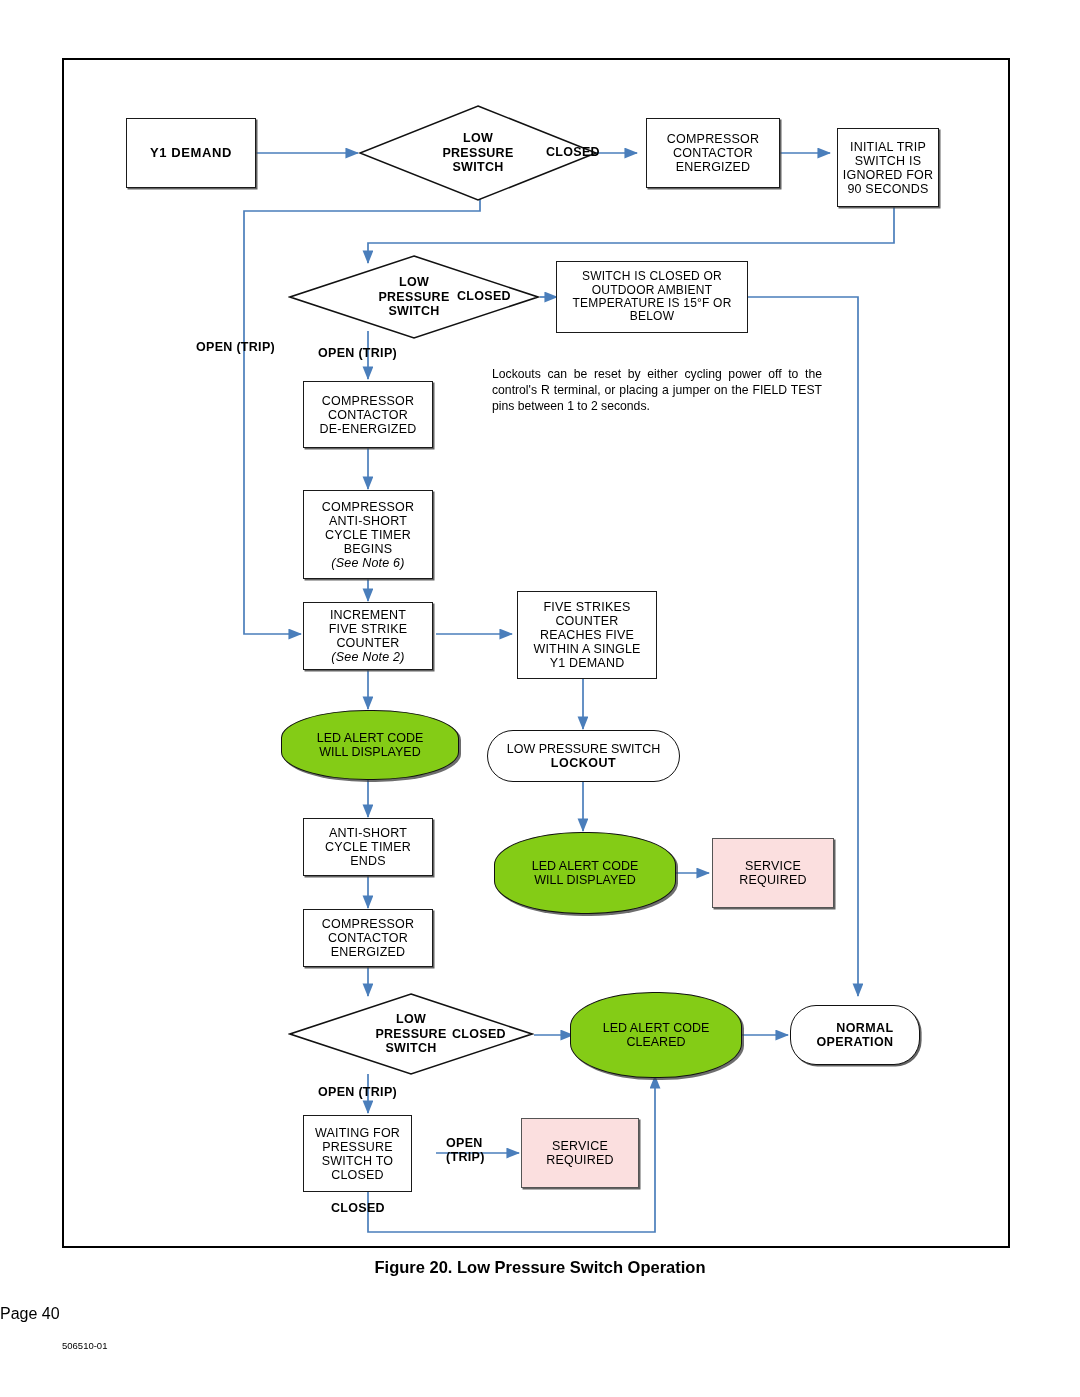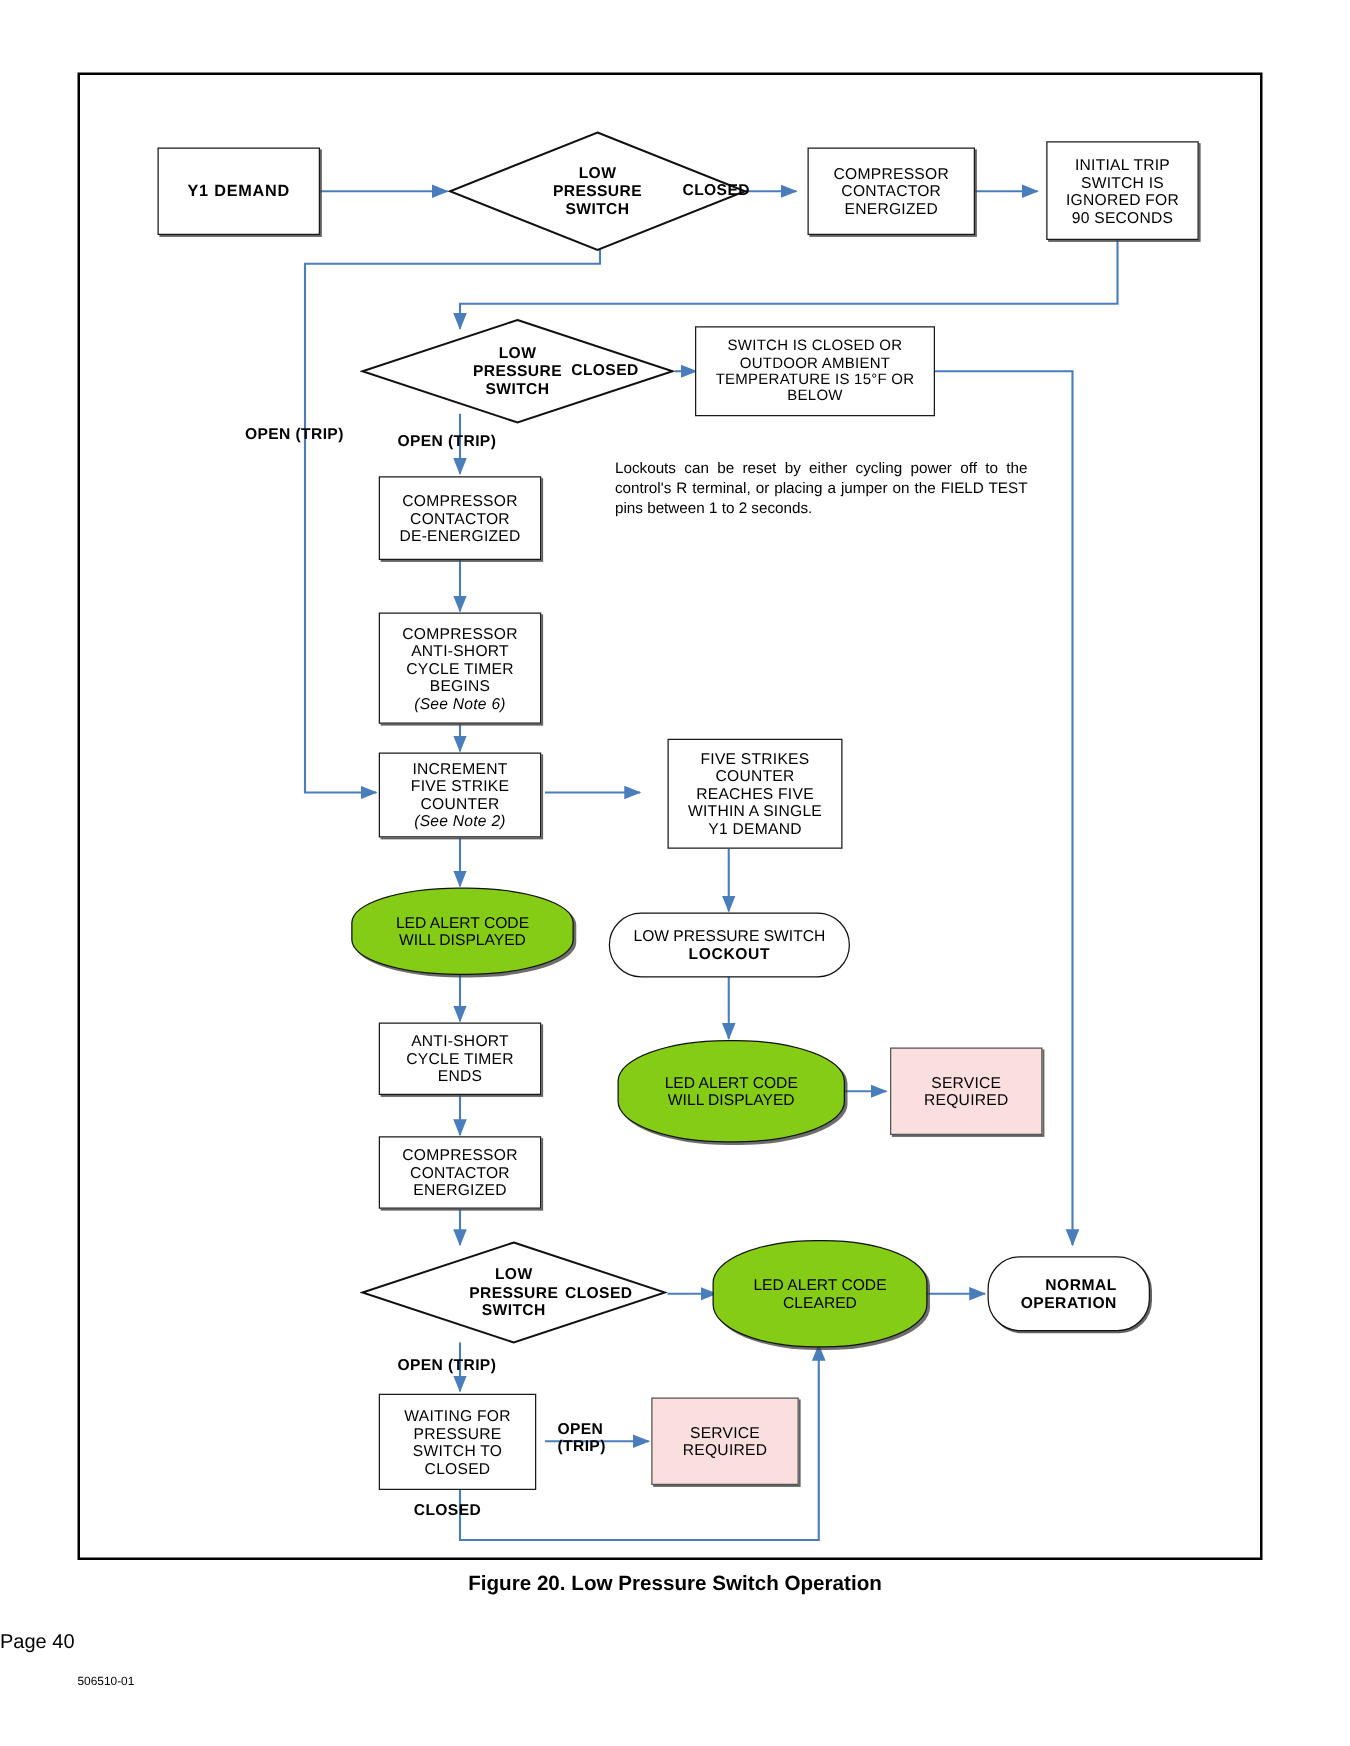--- a/index.html
+++ b/index.html
@@ -165,21 +165,21 @@
   </div>
 
   <div class="elabel" style="left:546px;top:146px;">CLOSED</div>
 
   <div class="node rect" style="left:646px;top:118px;width:134px;height:70px;">
     <span class="txt">COMPRESSOR
 CONTACTOR
 ENERGIZED</span>
   </div>
 
-  <div class="node rect" style="left:837px;top:113px;width:122px;height:79px;">
+  <div class="node rect" style="left:837px;top:128px;width:102px;height:79px;">
     <span class="txt">INITIAL TRIP
 SWITCH IS
 IGNORED FOR
 90 SECONDS</span>
   </div>
 
   <div class="node diamond" style="left:288px;top:254px;width:252px;height:86px;">
     <svg width="252" height="86">
       <polygon points="126,2 250,43 126,84 2,43" fill="#ffffff" stroke="#111111" stroke-width="1.6"></polygon>
     </svg>
@@ -215,21 +215,21 @@
     <span class="txt" style="font-style:italic;">(See Note 6)</span>
   </div>
 
   <div class="node rect" style="left:303px;top:602px;width:130px;height:68px;flex-direction:column;">
     <span class="txt">INCREMENT
 FIVE STRIKE
 COUNTER</span>
     <span class="txt" style="font-style:italic;">(See Note 2)</span>
   </div>
 
-  <div class="node rect thin" style="left:534px;top:591px;width:140px;height:88px;">
+  <div class="node rect thin" style="left:517px;top:591px;width:140px;height:88px;">
     <span class="txt">FIVE STRIKES
 COUNTER
 REACHES FIVE
 WITHIN A SINGLE
 Y1 DEMAND</span>
   </div>
 
   <div class="node blueblob" style="left:281px;top:710px;width:178px;height:70px;">
     <span class="txt">LED ALERT CODE
 WILL DISPLAYED</span>
@@ -278,21 +278,21 @@
 CLEARED</span>
   </div>
 
   <div class="node stadium shadow" style="left:790px;top:1005px;width:130px;height:60px;font-weight:bold;letter-spacing:.4px;">
     <span class="txt">NORMAL
 OPERATION</span>
   </div>
 
   <div class="elabel" style="left:318px;top:1086px;">OPEN (TRIP)</div>
 
-  <div class="node rect thin" style="left:303px;top:1115px;width:126px;height:77px;">
+  <div class="node rect thin" style="left:303px;top:1115px;width:109px;height:77px;">
     <span class="txt">WAITING FOR
 PRESSURE
 SWITCH TO
 CLOSED</span>
   </div>
 
   <div class="elabel" style="left:446px;top:1137px;text-align:left;">OPEN
 (TRIP)</div>
 
   <div class="node rect pink" style="left:521px;top:1118px;width:118px;height:70px;">

